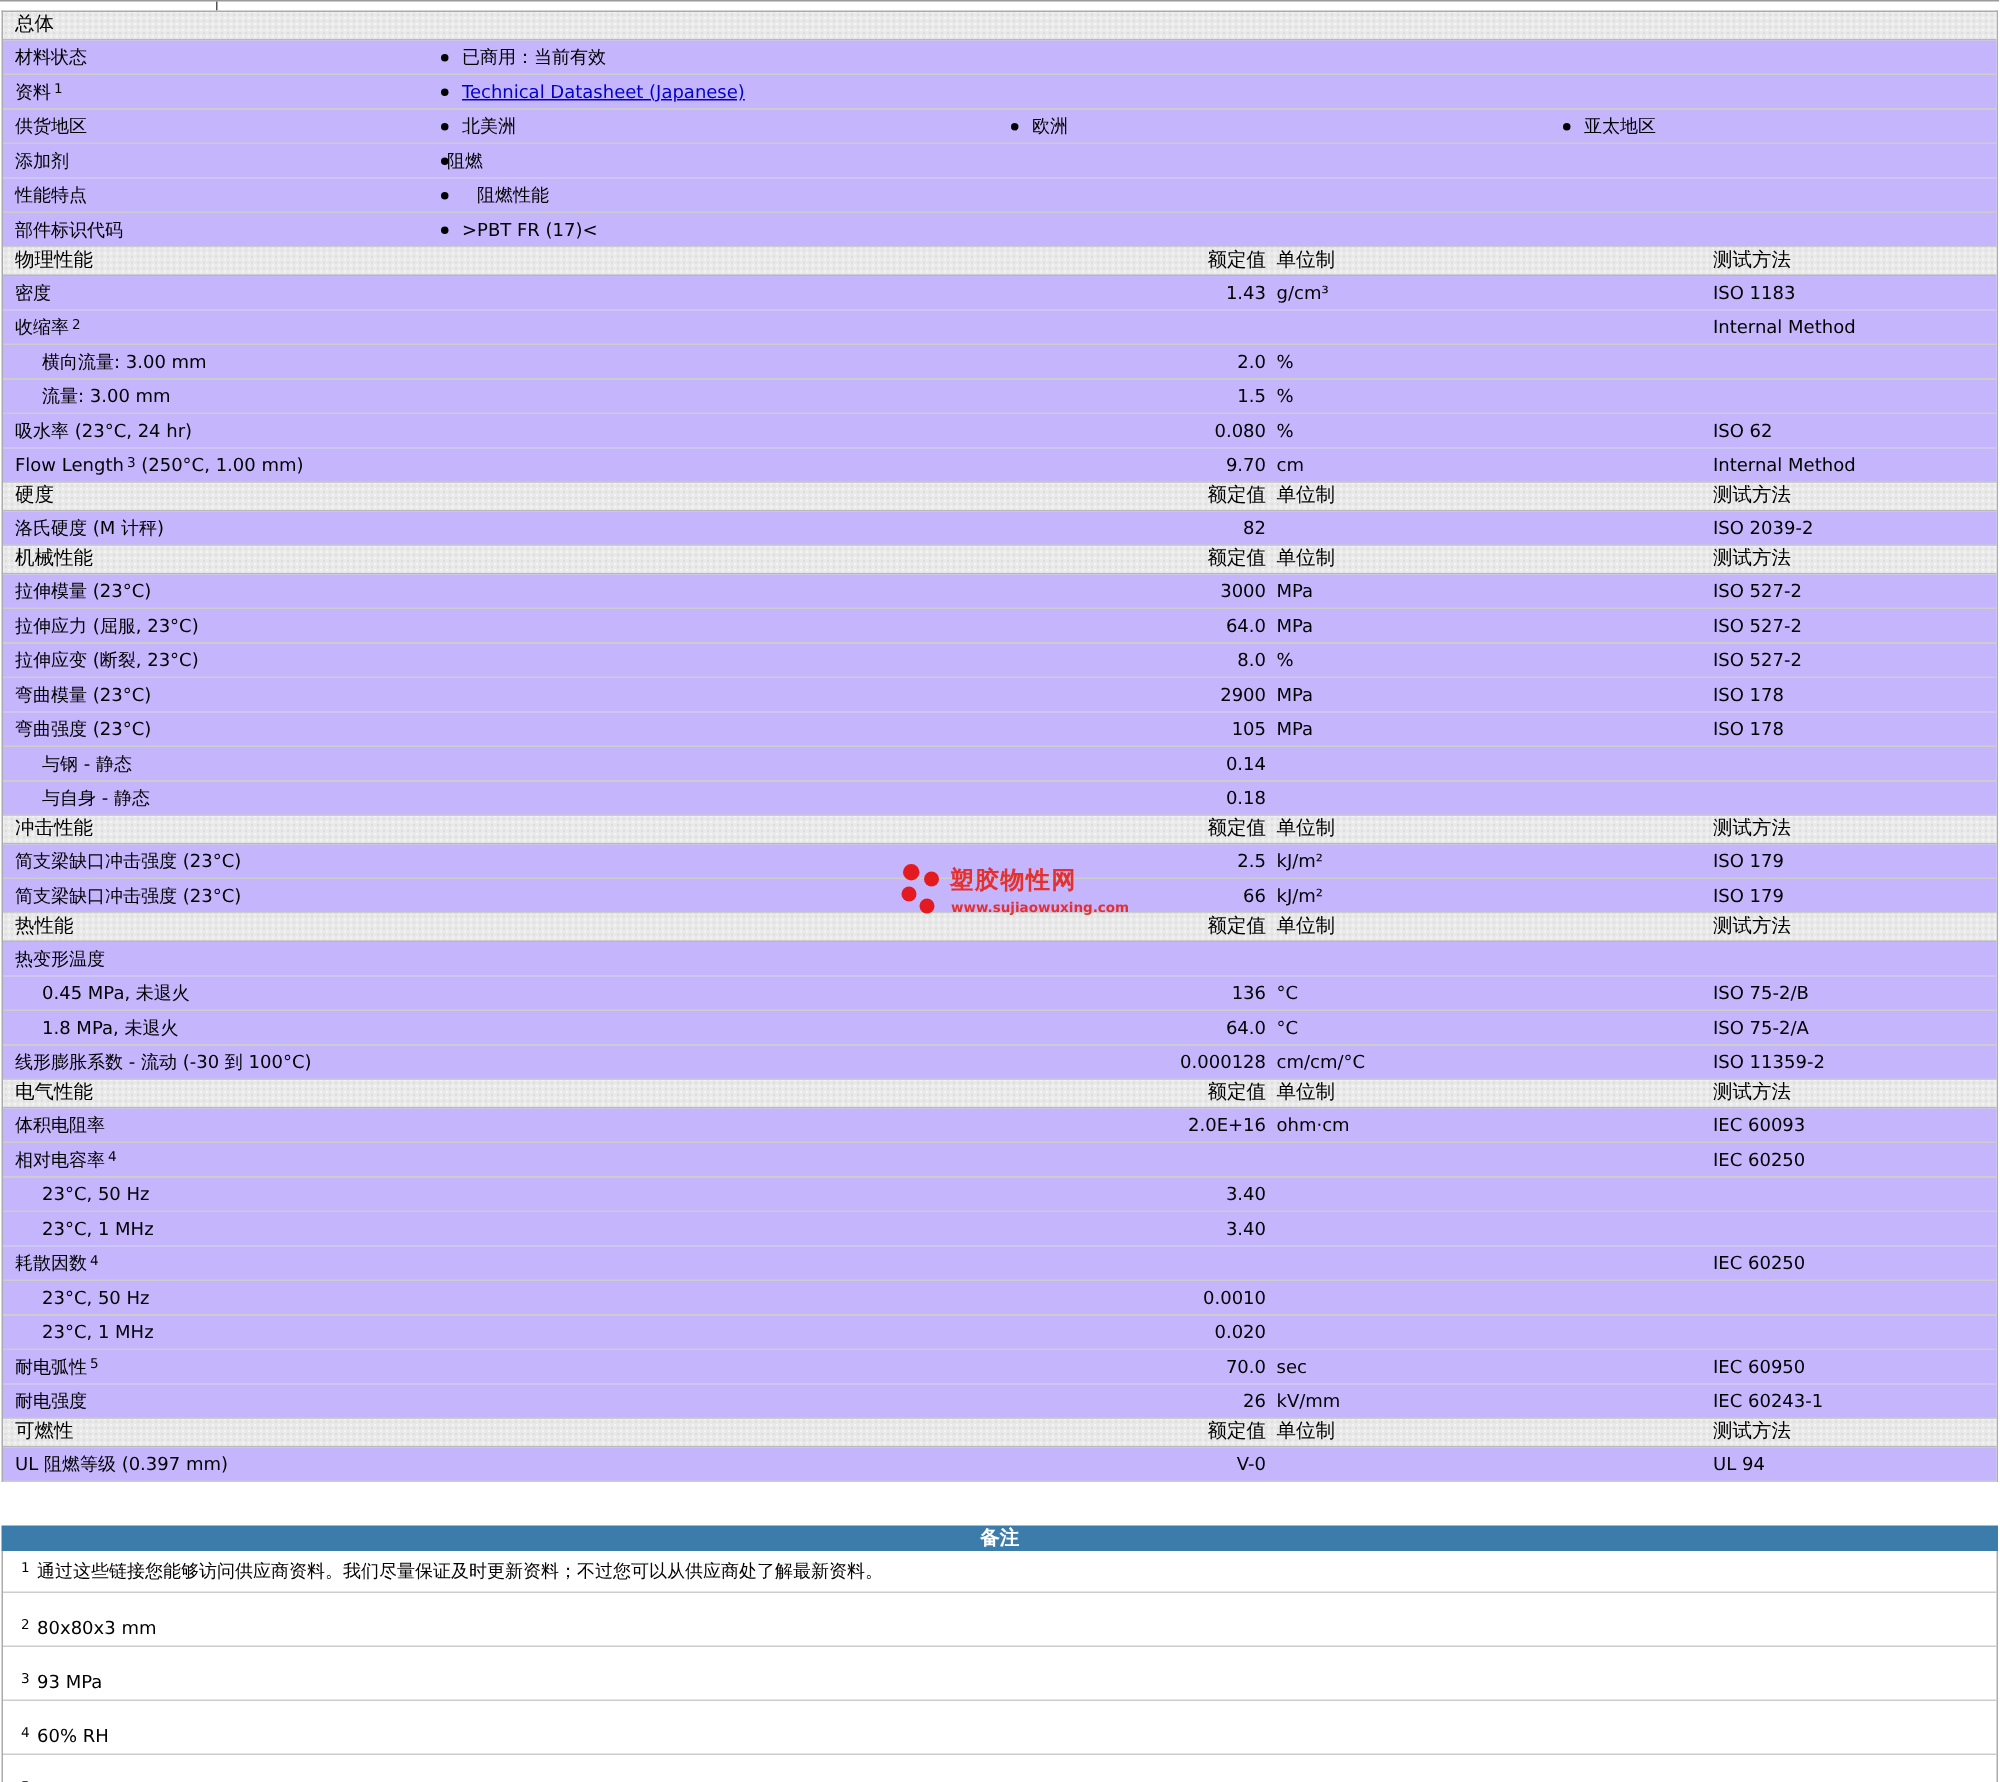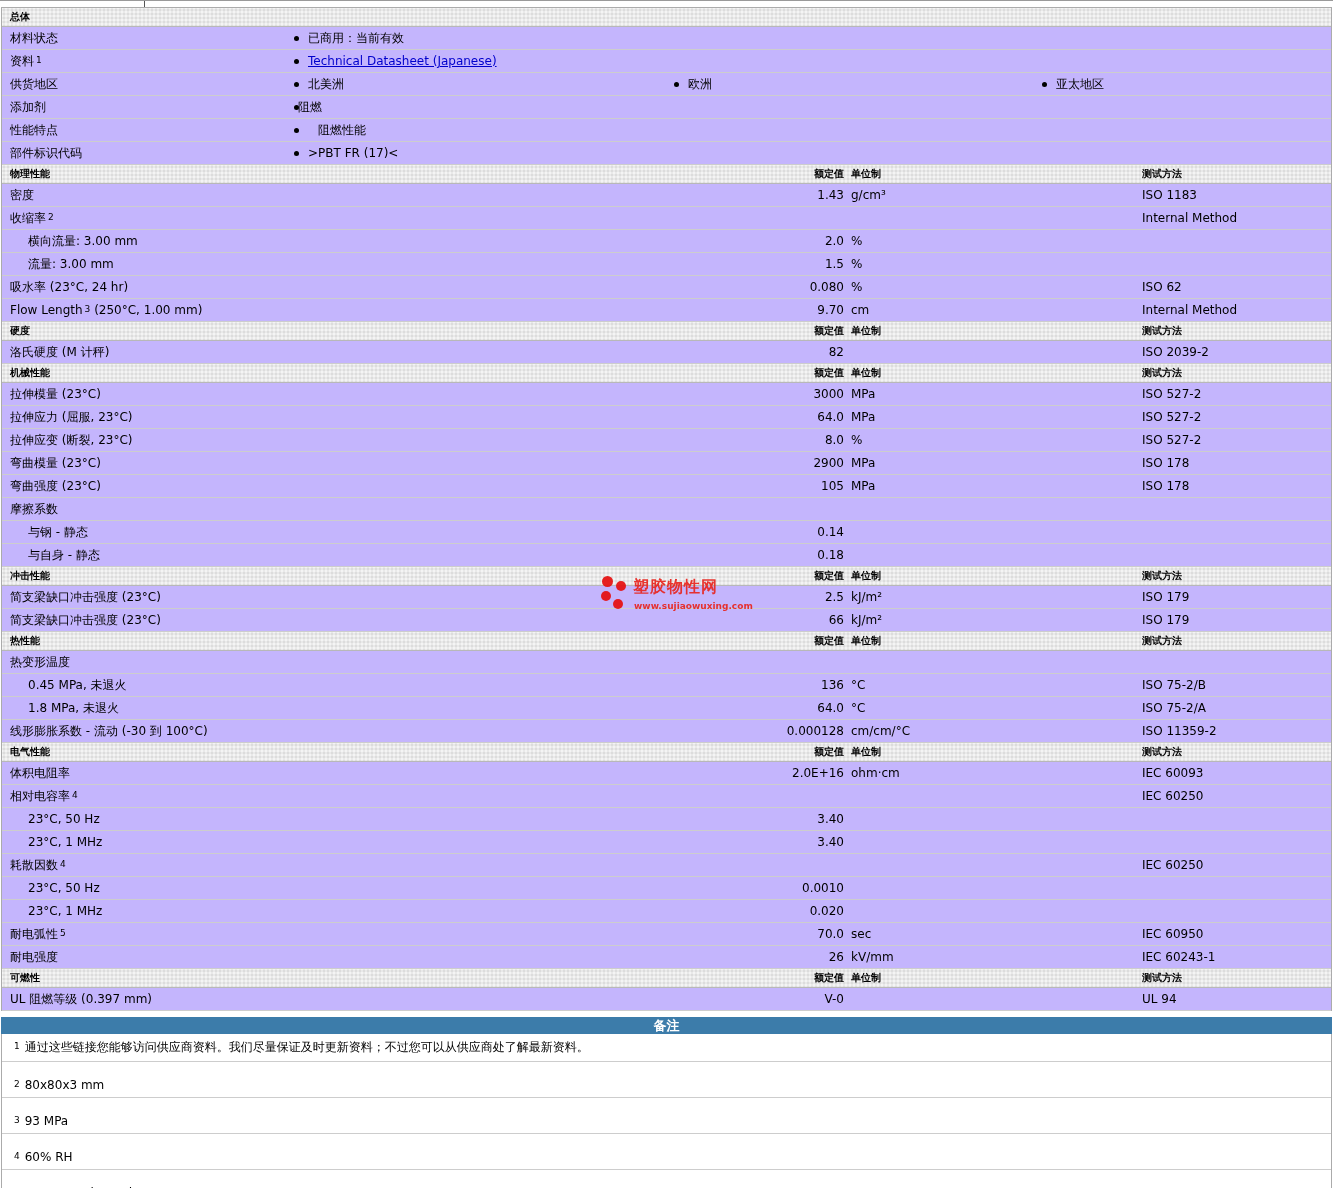--- a/index.html
+++ b/index.html
@@ -12,21 +12,21 @@
   .top-tick  { position:absolute; left:144px; top:0; width:1px; height:7px; background:#555; }
 
   
   #prop-table { position:absolute; left:1px; top:7px; width:1331px;
     border-left:1px solid #ababab; border-right:1px solid #ababab; border-top:1px solid #ababab; background:#fff; }
   .row { position:relative; height:23px; line-height:22px; border-bottom:1px solid #cdcdcd; background:#c4b5fd; }
   .sec-header { position:relative; height:19px; line-height:18px; border-bottom:1px solid #b8b8b8;
     background-color:#e9e9e9;
     background-image:radial-gradient(#dcdcdc 1px, transparent 1px), radial-gradient(#f4f4f4 1px, transparent 1px);
     background-size:4px 4px, 4px 4px; background-position:0 0, 2px 2px;
-    font-weight:bold; font-size:10px; }
+    font-weight:normal; font-size:13px; }
   .sec-title { position:absolute; left:8px; }
   .lbl { position:absolute; left:8px; white-space:nowrap; }
   .indent .lbl { left:26px; }
   .val { position:absolute; left:690px; width:152px; text-align:right; white-space:nowrap; }
   .unit { position:absolute; left:849px; white-space:nowrap; }
   .mth { position:absolute; left:1140px; white-space:nowrap; }
   .col-val { position:absolute; left:690px; width:152px; text-align:right; }
   .col-unit { position:absolute; left:849px; }
   .col-mth { position:absolute; left:1140px; }
   sup { font-size:9px; vertical-align:top; position:relative; top:-1px; margin-left:2px; }
@@ -180,23 +180,20 @@
         <span class="val">2900</span>
         <span class="unit">MPa</span>
         <span class="mth">ISO 178</span>
       </div>
       <div class="row">
         <span class="lbl"><span>弯曲强度  (23°C)</span></span>
         <span class="val">105</span>
         <span class="unit">MPa</span>
         <span class="mth">ISO 178</span>
       </div>
-      <div class="row">
-        <span class="lbl"><span>摩擦系数</span></span>
-      </div>
       <div class="row indent">
         <span class="lbl"><span>与钢 - 静态</span></span>
         <span class="val">0.14</span>
       </div>
       <div class="row indent">
         <span class="lbl"><span>与自身 - 静态</span></span>
         <span class="val">0.18</span>
       </div>
       <div class="sec-header">
         <span class="sec-title">冲击性能</span>

